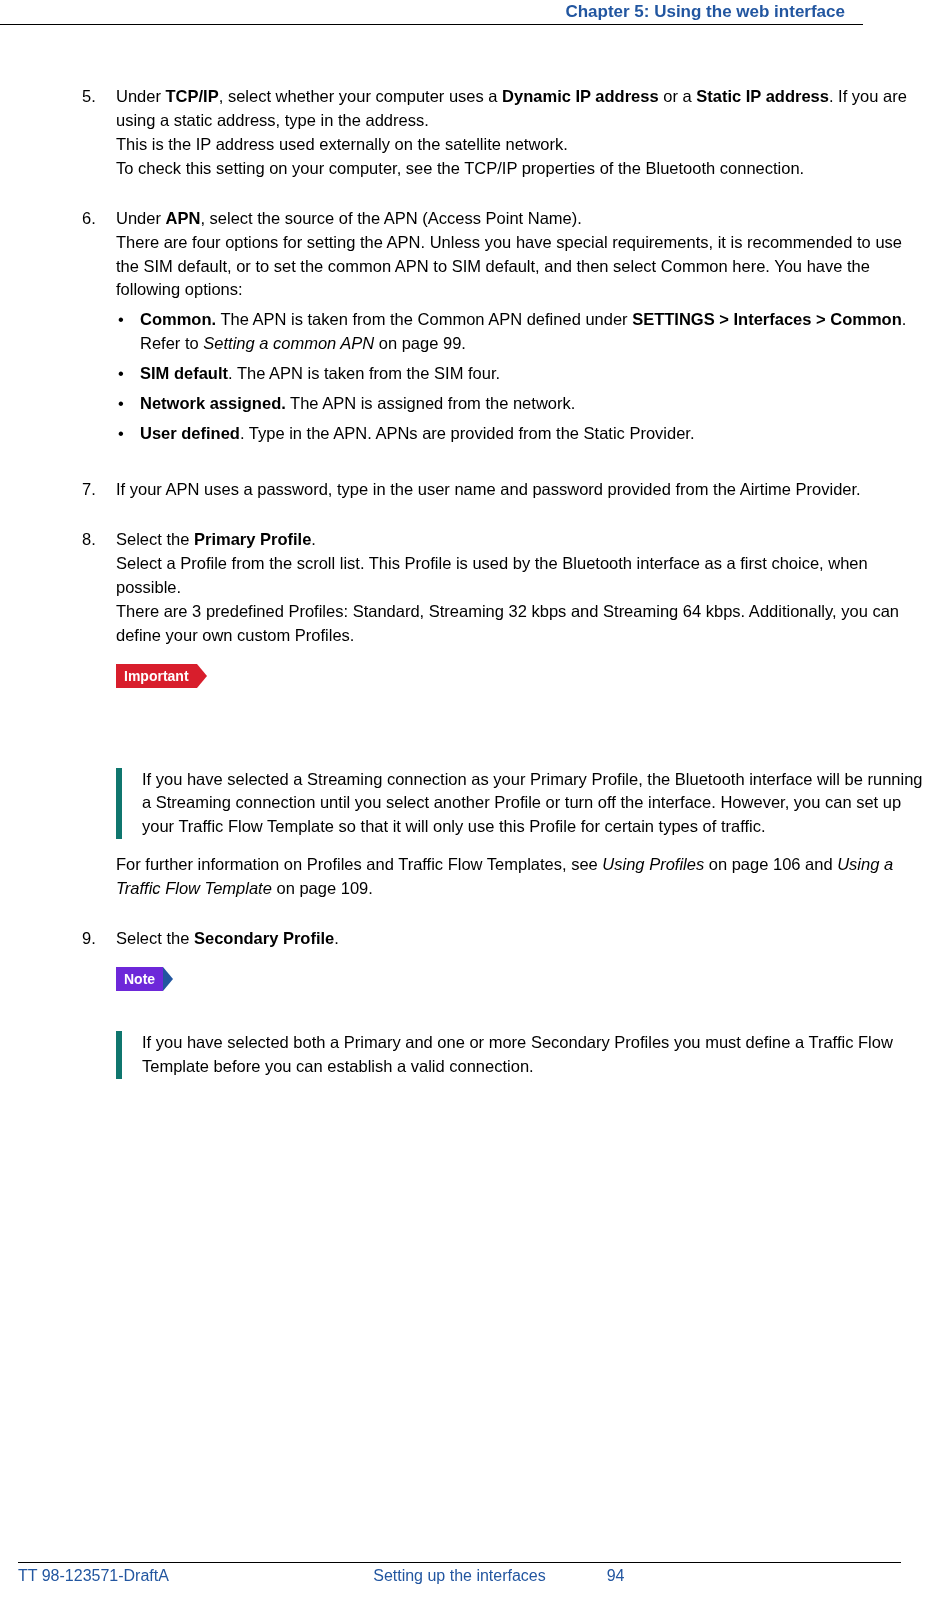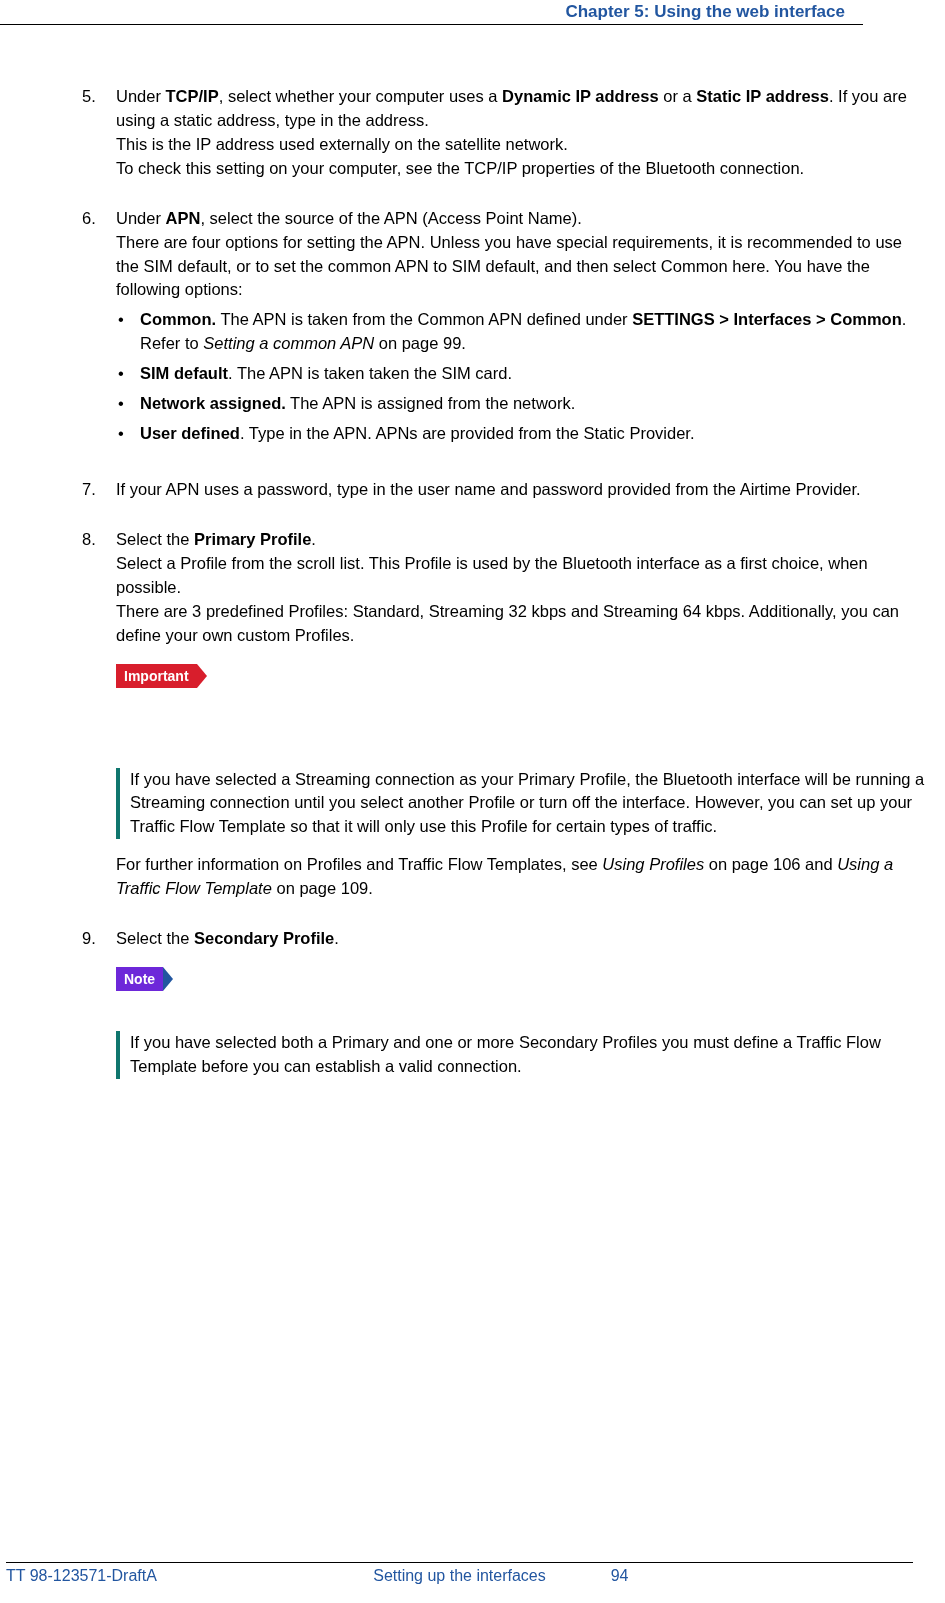--- a/index.html
+++ b/index.html
@@ -32,21 +32,21 @@
     padding-left: 0;
     width: 945px;
     box-sizing: border-box;
   }
   .footer {
     position: absolute;
     bottom: 18px;
     left: 0;
     width: 919px;
     box-sizing: border-box;
-    padding: 0 6px;
+    padding: 0 18px;
   }
   .footer-rule {
     border-top: 1px solid #000;
     height: 0;
     margin-bottom: 4px;
   }
   .footer-row {
     display: flex;
     justify-content: space-between;
     color: #2256a0;
@@ -115,22 +115,22 @@
     position:absolute;
     right:-10px; top:0;
     width:0;height:0;
     border-top:12px solid transparent;
     border-bottom:12px solid transparent;
   }
   .callout-label.important::after{ border-left:10px solid #d81e2c; }
   .callout-label.note::after{ border-left:10px solid #2256a0; }
   .callout-text {
     flex:1;
-    border-left: 4px solid #0f766e;
-    padding-left: 10px;
+    border-left: 6px solid #0f766e;
+    padding-left: 20px;
   }
   .callout.note .callout-label-wrap { flex:0 0 64px; }
 
   b { font-weight: 700; }
   i { font-style: italic; }
 </style>
 </head>
 <body>
 
 <div class="header">Chapter 5: Using the web interface</div>
@@ -152,21 +152,21 @@
     <div class="step-body">
       <span>Under </span><b>APN</b><span>, select the source of the APN (Access Point Name).</span><br>
       <span>There are four options for setting the APN. Unless you have special requirements, it is recommended to use the SIM default, or to set the common APN to SIM default, and then select Common here. You have the following options:</span>
       <ul class="bullets">
         <li>
               <div class="bullet-dot">•</div>
               <div class="bullet-body"><b>Common.</b><span> The APN is taken from the Common APN defined under </span><b>SETTINGS &gt; Interfaces &gt; Common</b><span>. Refer to </span><i>Setting a common APN</i><span> on page 99.</span></div>
             </li>
         <li>
               <div class="bullet-dot">•</div>
-              <div class="bullet-body"><b>SIM default</b><span>. The APN is taken taken the SIM card.</span></div>
+              <div class="bullet-body"><b>SIM default</b><span>. The APN is taken from the SIM four.</span></div>
             </li>
         <li>
               <div class="bullet-dot">•</div>
               <div class="bullet-body"><b>Network assigned.</b><span> The APN is assigned from the network.</span></div>
             </li>
         <li>
               <div class="bullet-dot">•</div>
               <div class="bullet-body"><b>User defined</b><span>. Type in the APN. APNs are provided from the Static Provider.</span></div>
             </li>
       </ul>

